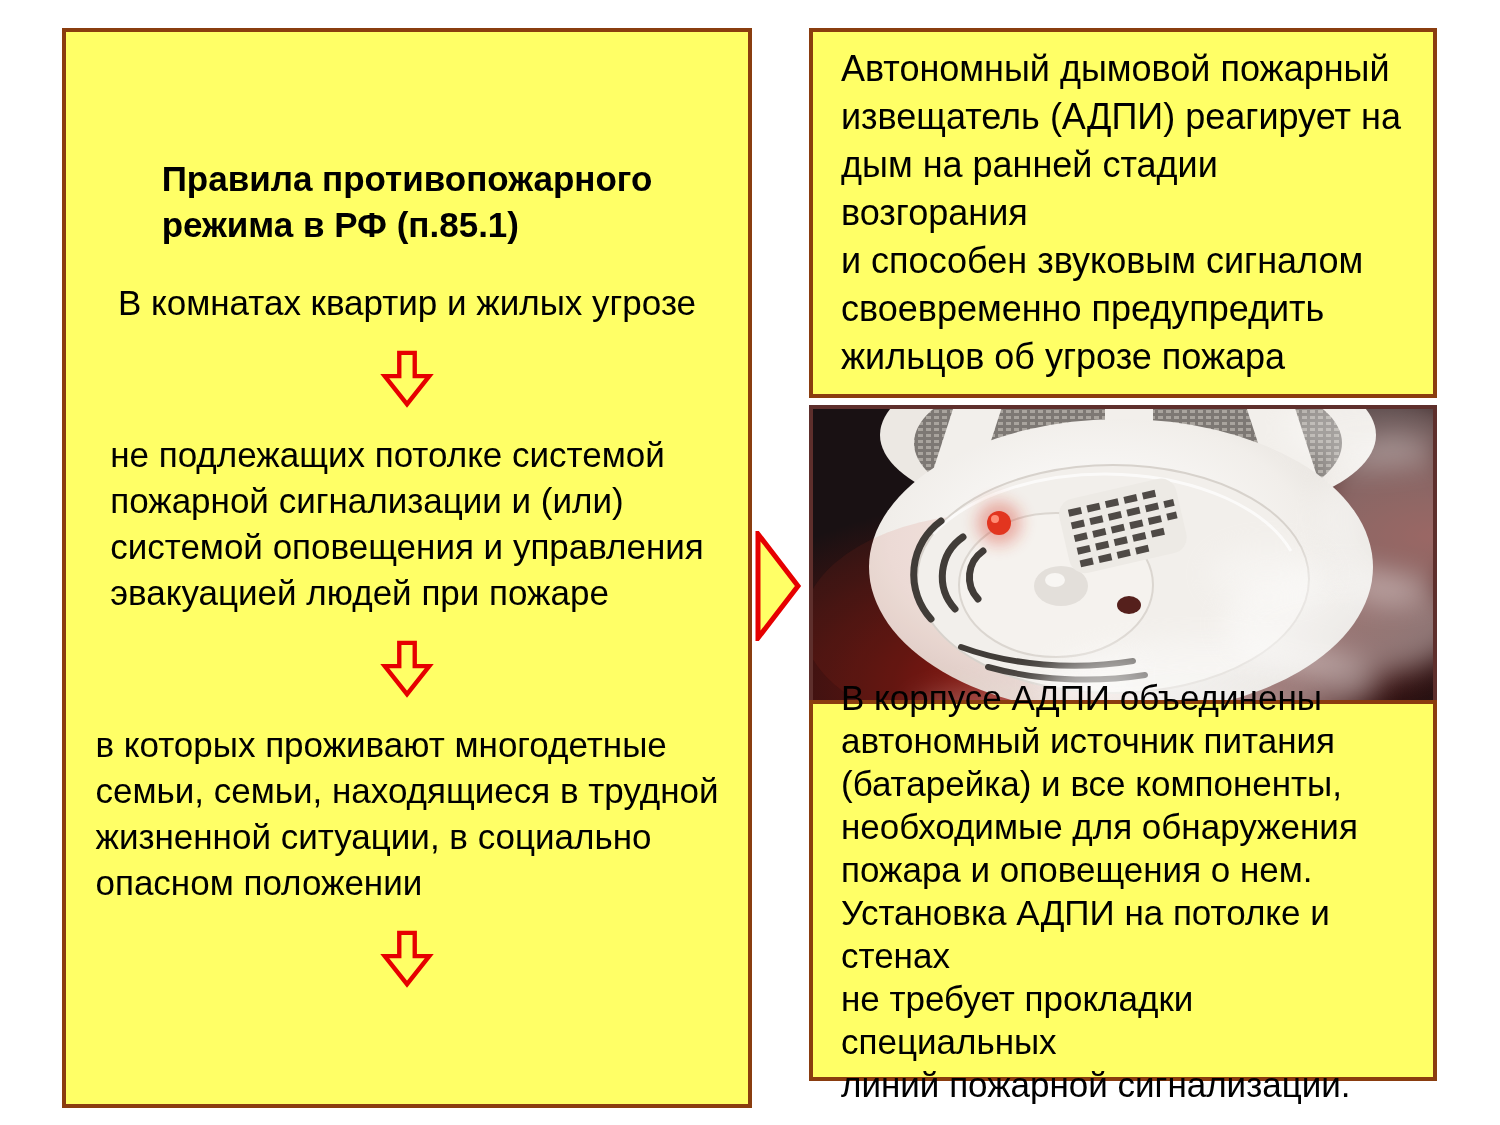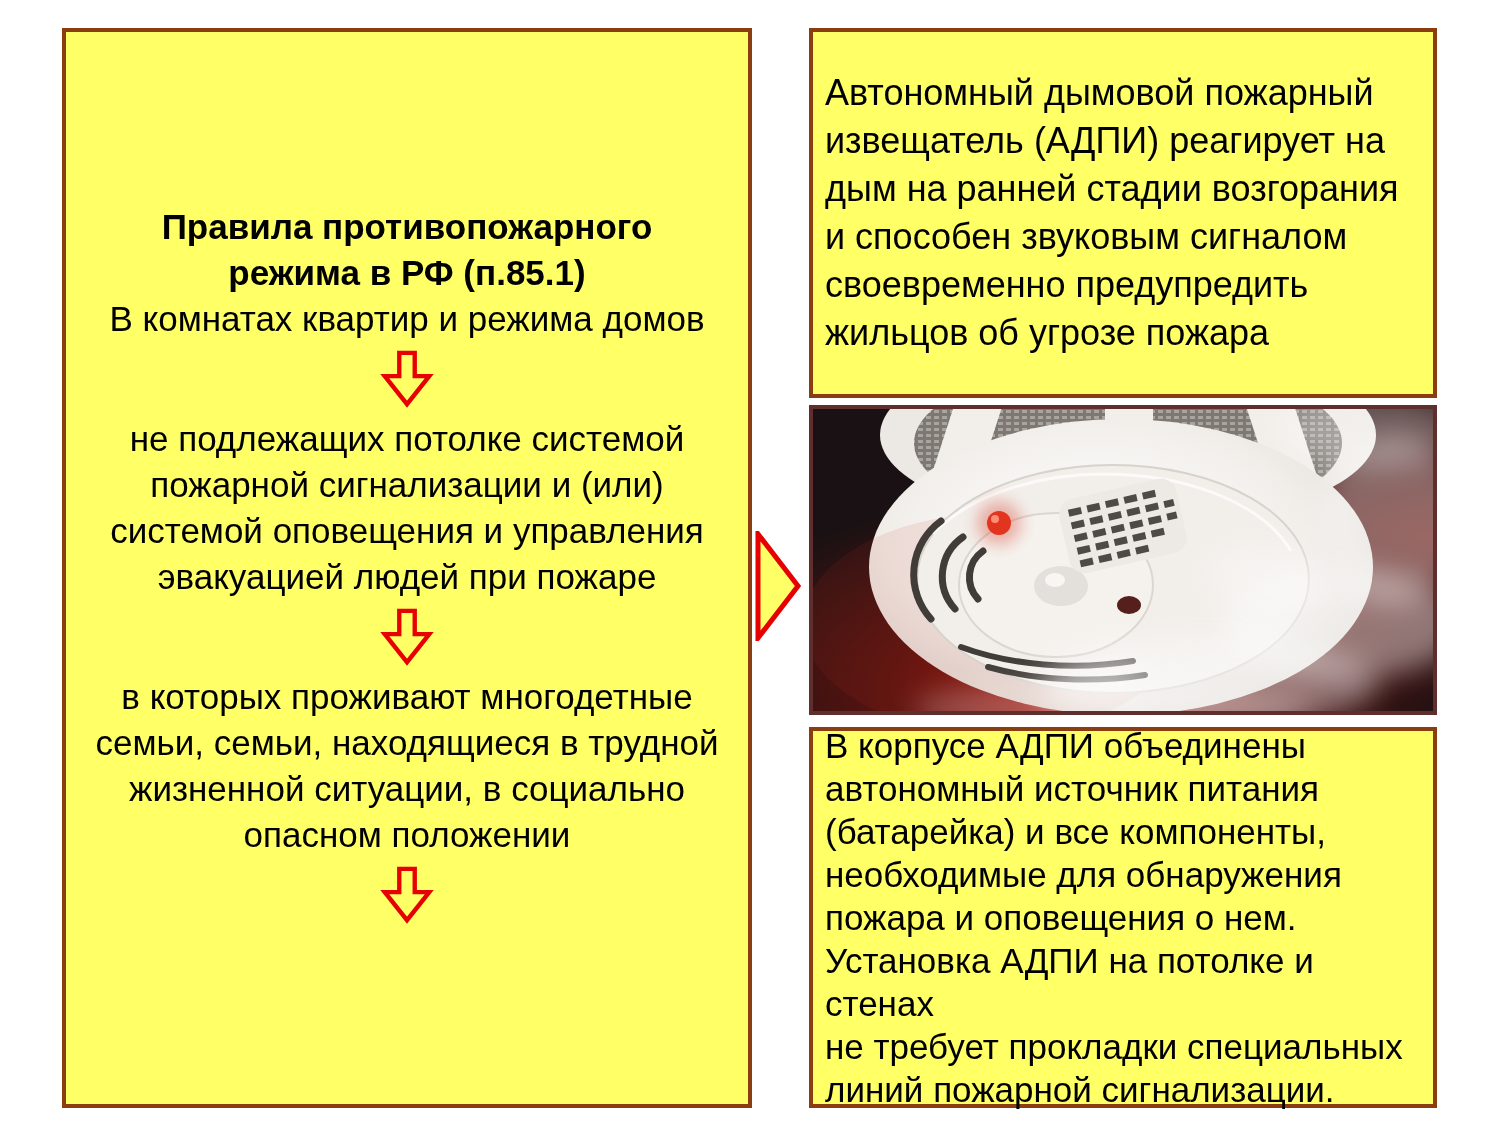--- a/index.html
+++ b/index.html
@@ -19,32 +19,32 @@
   }
   .left-box{
     left:62px;top:28px;width:690px;height:1080px;
     display:flex;
   }
   .left-content{
     margin:auto;
     display:flex;flex-direction:column;align-items:center;
     width:100%;
   }
-  p.txt{margin:0;white-space:pre-line;}
+  p.txt{margin:16px;white-space:pre-line;}
   .left-txt{
-    font-size:35px;line-height:46px;text-align:center;
+    font-size:35px;line-height:46px;
   }
   .title-txt{font-weight:bold;}
   .down-arrow{width:58px;height:58px;margin:8px 0;display:block;}
   .top-right-box{
     left:809px;top:28px;width:628px;height:370px;
     display:flex;align-items:center;
   }
   .bottom-right-box{
-    left:809px;top:727px;width:628px;height:381px;
+    left:809px;top:700px;width:628px;height:381px;
     display:flex;align-items:center;
   }
   .right-txt{
     font-size:36px;line-height:48px;text-align:left;
     padding:0 10px 0 12px;
   }
   .bottom-txt{
     font-size:35px;line-height:43px;
   }
   .photo{
@@ -59,21 +59,21 @@
 </style>
 </head>
 <body>
 
 <div class="page">
 
   <section class="box left-box">
     <div class="left-content">
       <p class="txt left-txt title-txt">Правила противопожарного
 режима в РФ (п.85.1)</p>
-      <p class="txt left-txt">В комнатах квартир и режима домов</p>
+      <p class="txt left-txt">В комнатах квартир и жилых угрозе</p>
 
       <svg class="down-arrow" viewBox="0 0 60 60">
         <path d="M22 3 H38 V27 H53 L30 56 L7 27 H22 Z" fill="#ffff66" stroke="#e60000" stroke-width="4.5" stroke-linejoin="miter"></path>
       </svg>
 
       <p class="txt left-txt">не подлежащих потолке системой
 пожарной сигнализации и (или)
 системой оповещения и управления
 эвакуацией людей при пожаре</p>
 

